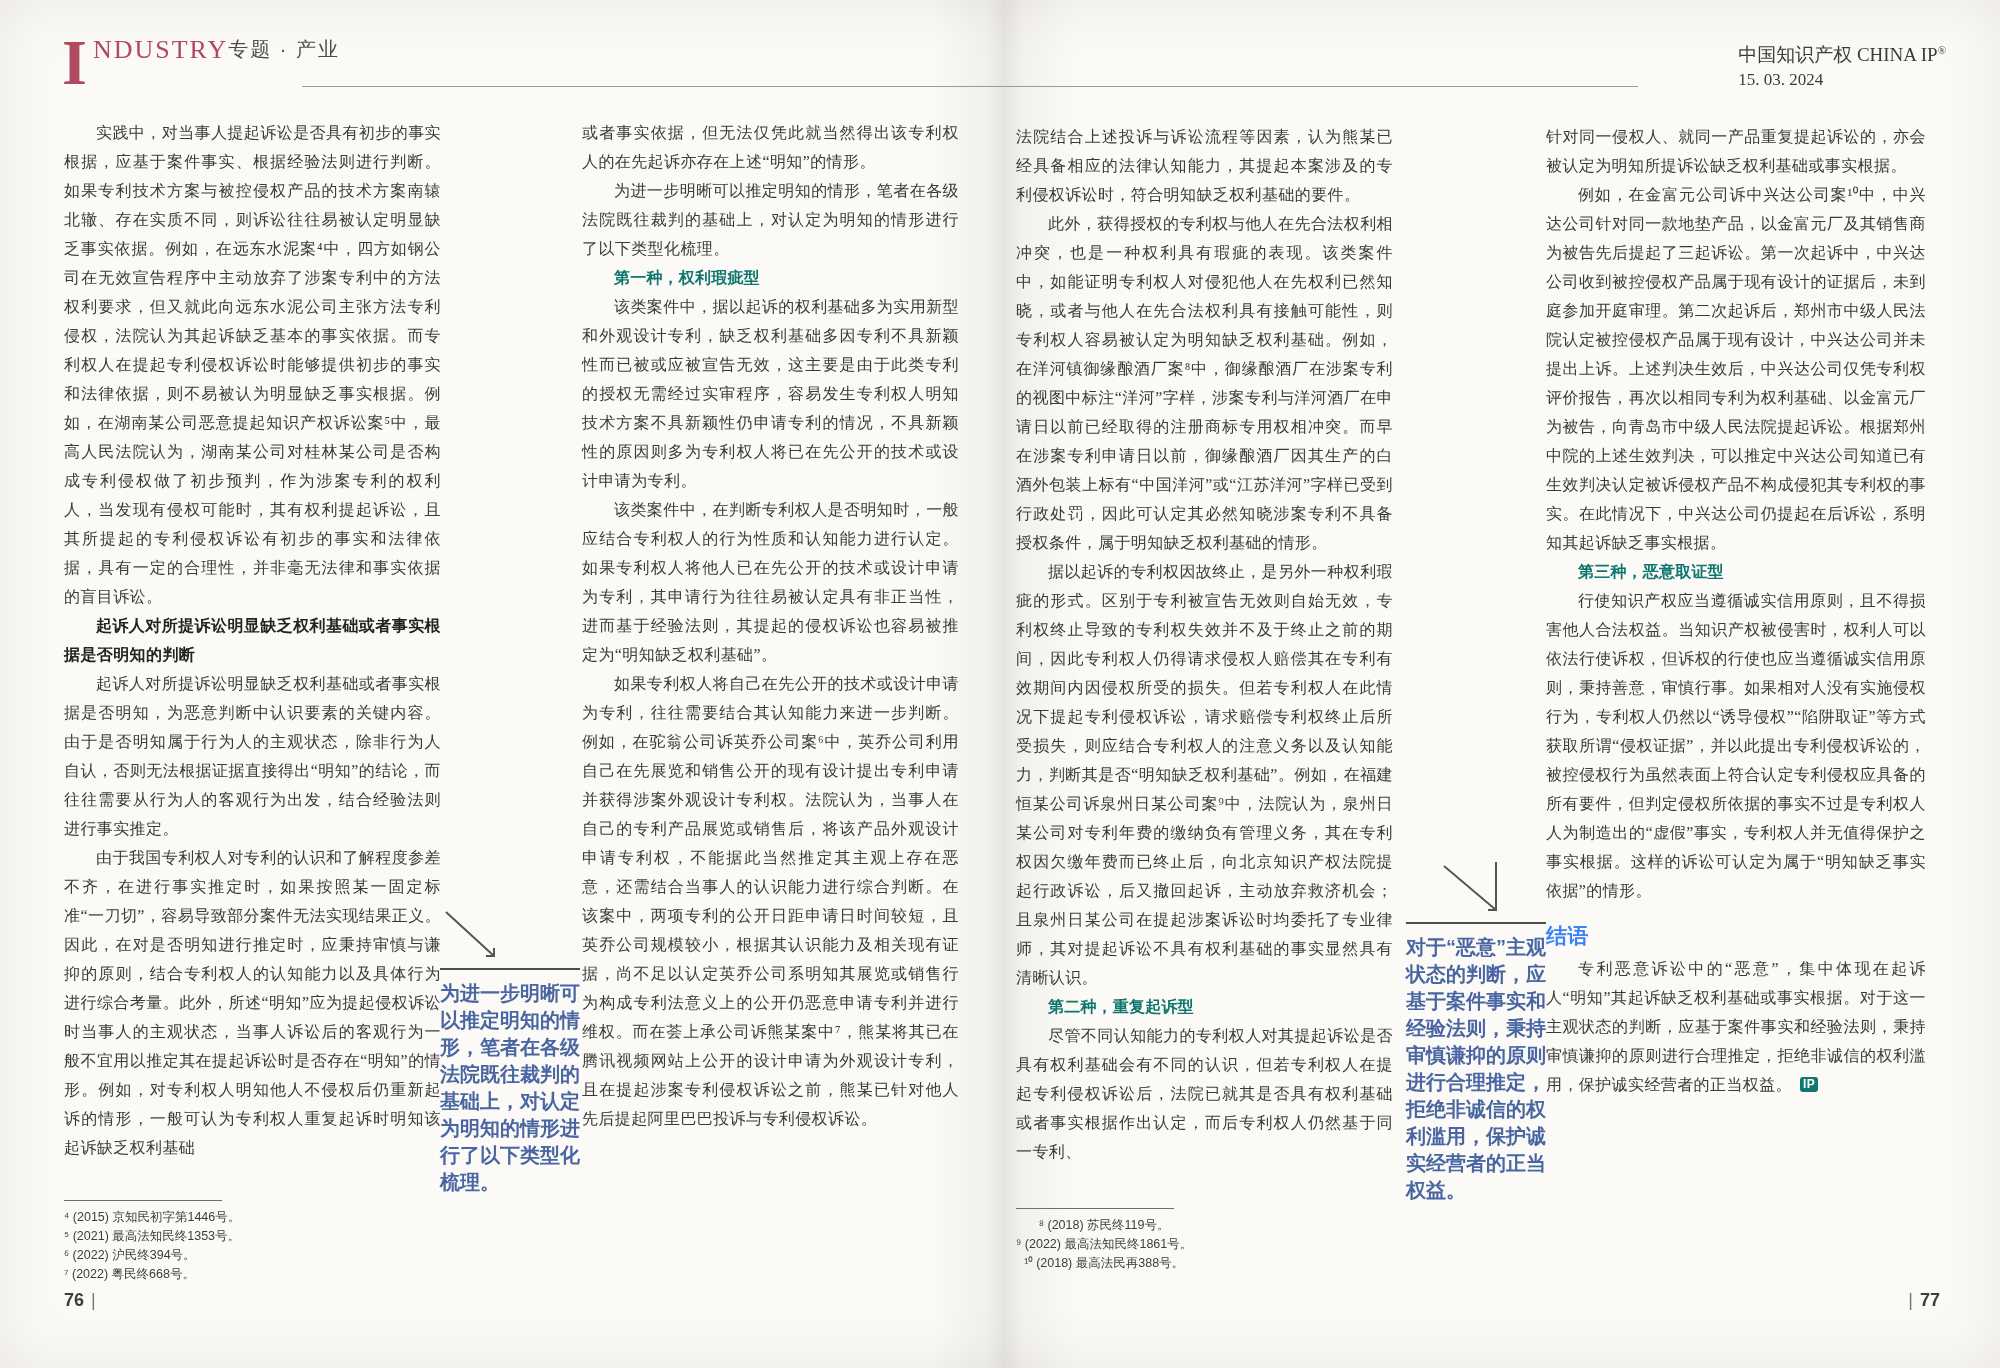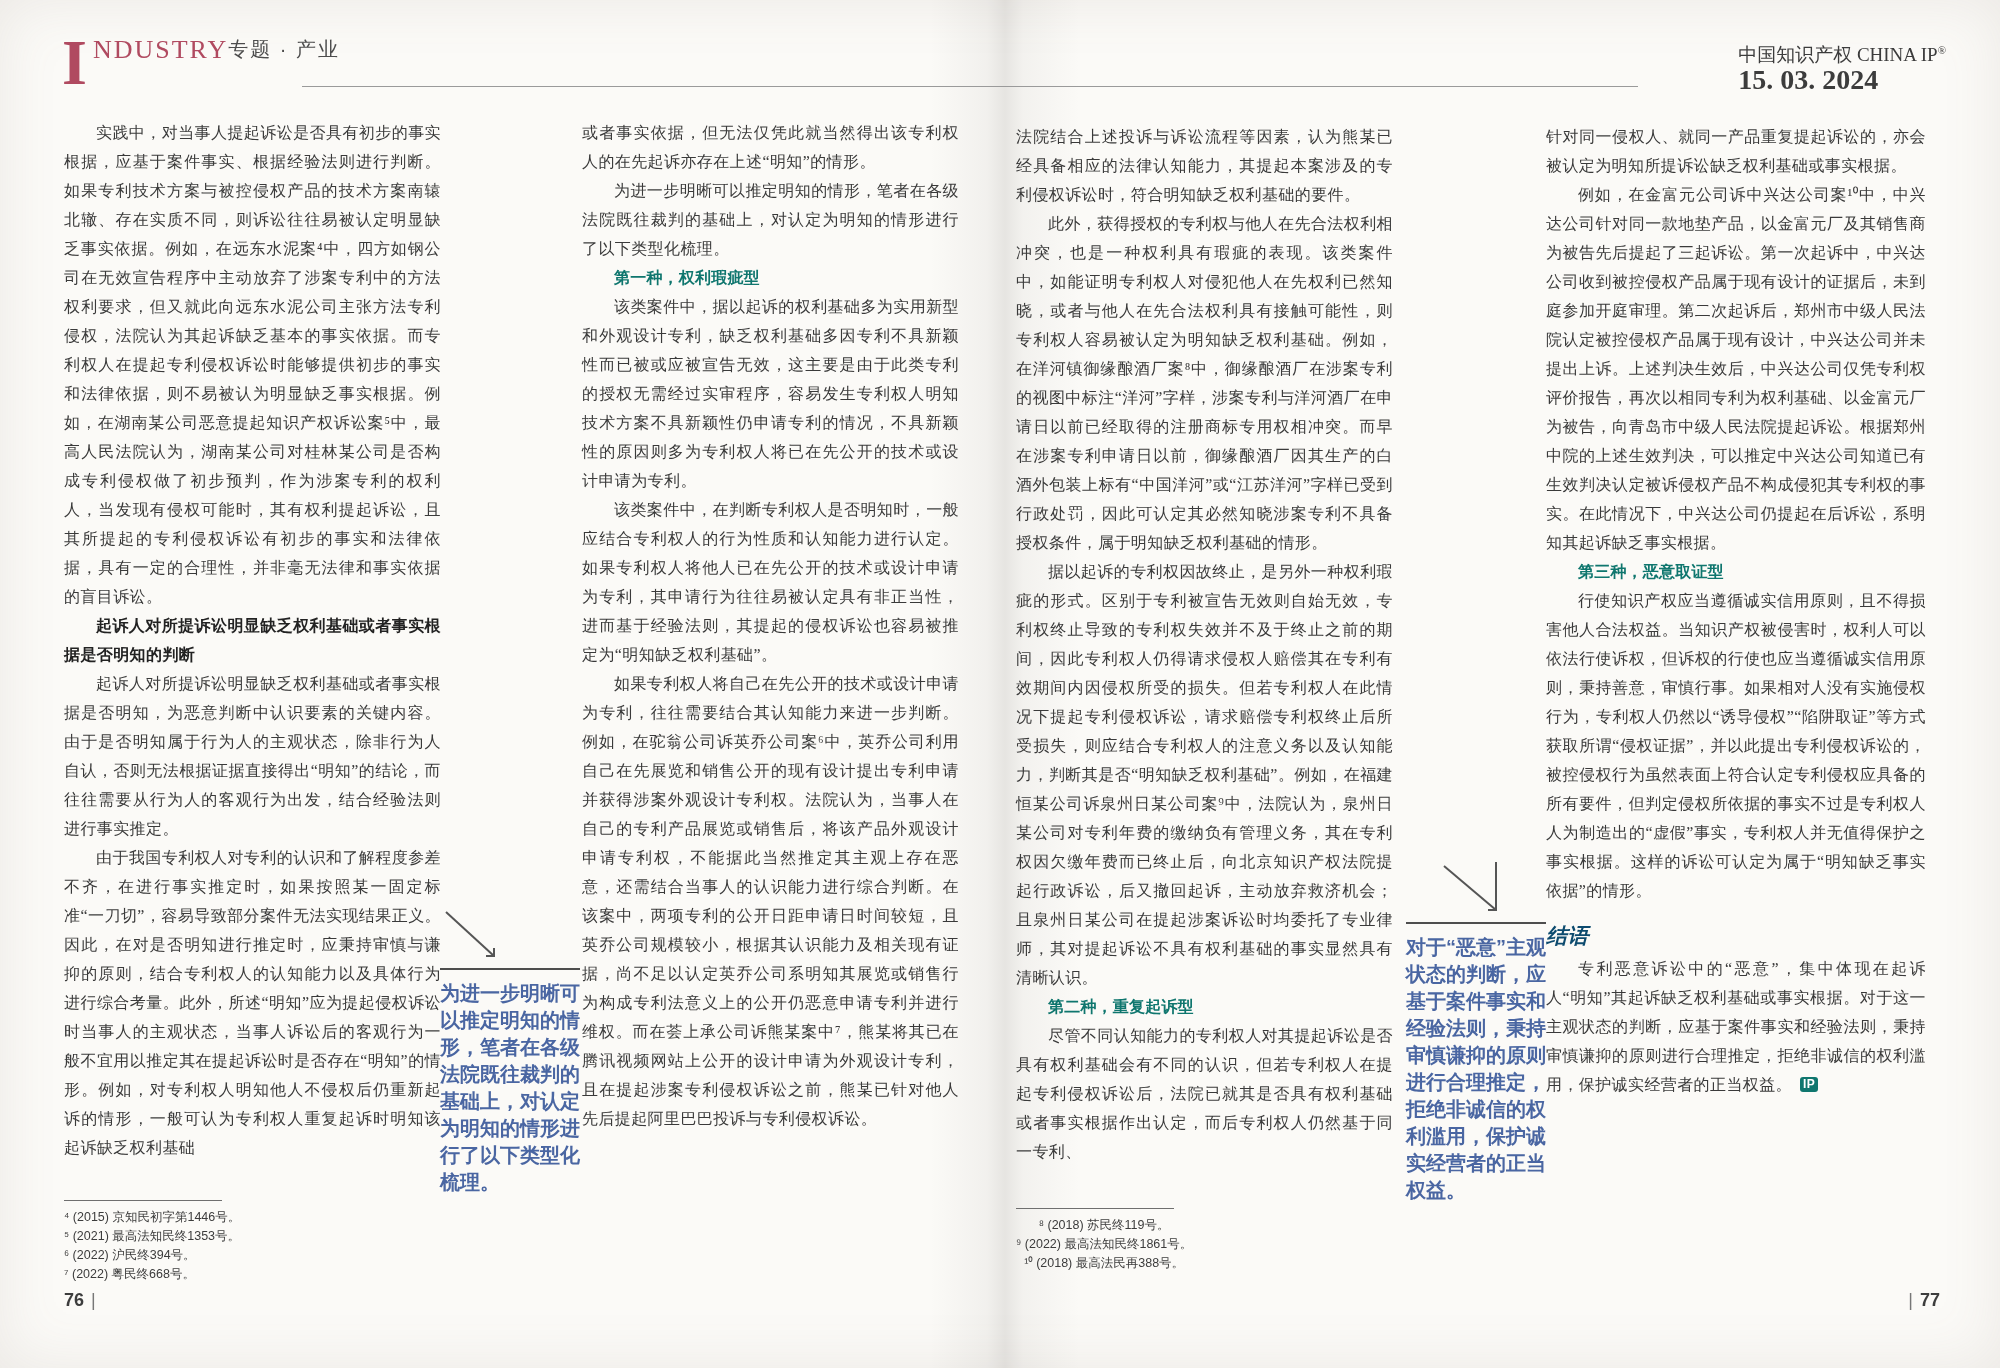--- a/index.html
+++ b/index.html
@@ -27,36 +27,36 @@
     font-size:64px;line-height:58px;color:#b04a60;margin-right:6px;
   }
   .hdr-stack{display:flex;flex-direction:row;margin-top:2px;}
   .hdr-en{font-family:"Liberation Serif",serif;font-size:26px;letter-spacing:2px;color:#b04a60;line-height:28px;}
   .hdr-cn{font-family:"Liberation Sans",sans-serif;font-size:20px;color:#4c4c4c;line-height:26px;letter-spacing:2px;}
   .hdr-rule{position:absolute;left:302px;top:86px;width:1336px;border-top:1.5px solid #9a9a9a;}
   .hdr-right{position:absolute;right:54px;top:38px;text-align:left;
     font-family:"Liberation Serif",serif;color:#3c3c3c;}
   .hdr-brand{font-size:19px;line-height:24px;}
   .hdr-brand sup{font-size:11px;}
-  .hdr-date{font-size:28px;line-height:26px;font-weight:bold;}
+  .hdr-date{font-size:17px;line-height:26px;}
   
   .col{position:absolute;width:377px;font-size:16px;line-height:29px;
     text-align:justify;letter-spacing:0.4px;color:#3a3a3a;}
   .col1{left:64px;top:118px;}
   .col2{left:582px;top:118px;}
   .col3{left:1016px;top:122px;}
   .col4{left:1546px;top:122px;width:380px;}
   .b-p{margin:0;text-indent:2em;}
   .b-pc{margin:0;text-indent:0;}
   .b-h{margin:0;text-indent:2em;font-weight:bold;color:#0f766e;
     font-family:"Liberation Sans",sans-serif;letter-spacing:0.2px;}
   .b-hmajor{margin:0;text-indent:2em;font-weight:bold;color:#222;
     font-family:"Liberation Sans",sans-serif;}
   .b-conclusion{margin:16px 0 4px 0;text-indent:0;font-weight:bold;font-size:21px;
-    color:#0c4a6e;font-family:"Liberation Sans",sans-serif;font-style:italic;}
+    color:#3b82f6;font-family:"Liberation Sans",sans-serif;}
   
   .callout{position:absolute;width:140px;font-family:"Liberation Sans",sans-serif;
     font-weight:bold;color:#4a66a2;font-size:20px;line-height:27px;text-align:justify;}
   .callout1{left:440px;top:908px;}
   .callout2{left:1406px;top:858px;}
   .callout .arrow{display:block;margin-left:2px;}
   .callout-rule{border:none;border-top:2px solid #4e4e4e;margin:4px 0 10px 0;}
   
   .fn-rule{position:absolute;border-top:1.2px solid #6f6f6f;width:158px;}
   .fnr-left{left:64px;top:1200px;}

